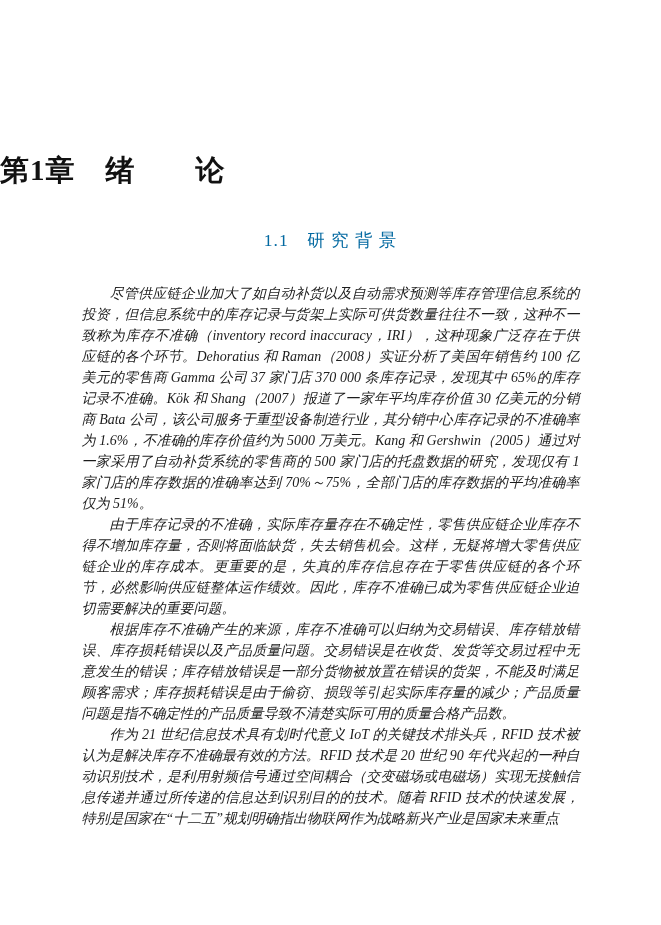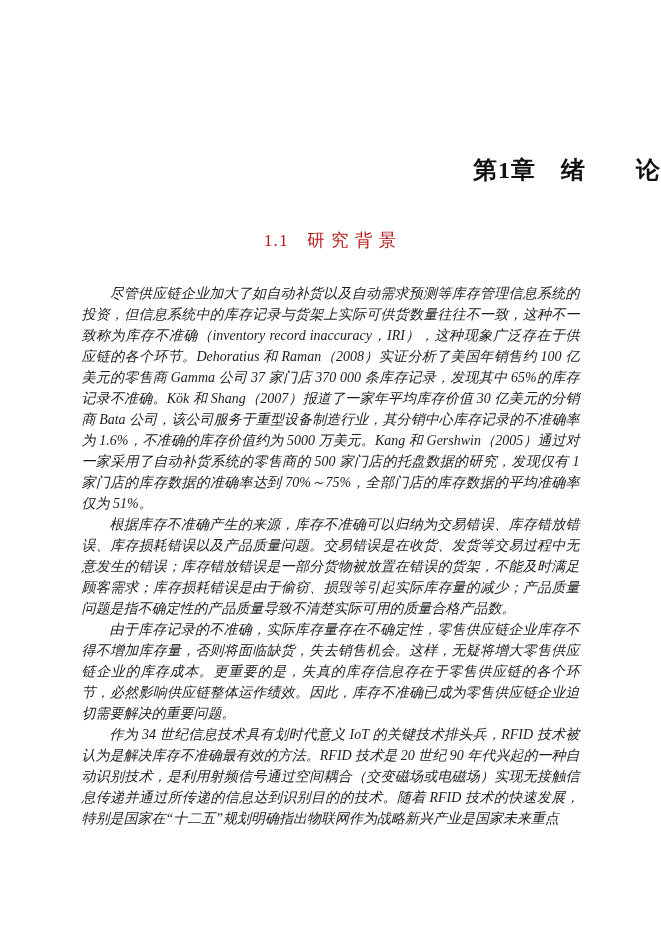--- a/index.html
+++ b/index.html
@@ -13,35 +13,35 @@
     height: 925px;
     background: #ffffff;
     color: #1c1c1c;
     font-family: "Liberation Serif", "DejaVu Serif", serif;
     overflow: hidden;
     box-sizing: border-box;
   }
   .chapter-title {
     margin: 0;
     padding-top: 156px;
-    text-align: right;
-    font-size: 24px;
+    text-align: left;
+    font-size: 29px;
     line-height: 29px;
     font-weight: bold;
     letter-spacing: 1px;
     color: #111111;
   }
   .section-heading {
     margin: 44px 0 0 0;
     text-align: center;
     font-size: 17.5px;
     line-height: 22px;
     font-weight: normal;
     letter-spacing: 1px;
-    color: #b91c1c;
+    color: #0369a1;
   }
   .body-text {
     margin: 32px auto 0 auto;
     width: 498px;
     font-size: 14px;
     line-height: 21px;
     text-align: justify;
     text-justify: inter-ideograph;
     font-style: italic;
   }
@@ -54,17 +54,17 @@
 </head>
 <body>
 
 <div class="page">
   <h1 class="chapter-title">第1章　绪　　论</h1>
 
   <h2 class="section-heading">1.1　研 究 背 景</h2>
 
   <div class="body-text">
     <p>尽管供应链企业加大了如自动补货以及自动需求预测等库存管理信息系统的投资，但信息系统中的库存记录与货架上实际可供货数量往往不一致，这种不一致称为库存不准确（inventory record inaccuracy，IRI），这种现象广泛存在于供应链的各个环节。Dehoratius 和 Raman（2008）实证分析了美国年销售约 100 亿美元的零售商 Gamma 公司 37 家门店 370 000 条库存记录，发现其中 65%的库存记录不准确。Kök 和 Shang（2007）报道了一家年平均库存价值 30 亿美元的分销商 Bata 公司，该公司服务于重型设备制造行业，其分销中心库存记录的不准确率为 1.6%，不准确的库存价值约为 5000 万美元。Kang 和 Gershwin（2005）通过对一家采用了自动补货系统的零售商的 500 家门店的托盘数据的研究，发现仅有 1 家门店的库存数据的准确率达到 70%～75%，全部门店的库存数据的平均准确率仅为 51%。</p>
+    <p>由于库存记录的不准确，实际库存量存在不确定性，零售供应链企业库存不得不增加库存量，否则将面临缺货，失去销售机会。这样，无疑将增大零售供应链企业的库存成本。更重要的是，失真的库存信息存在于零售供应链的各个环节，必然影响供应链整体运作绩效。因此，库存不准确已成为零售供应链企业迫切需要解决的重要问题。</p>
     <p>根据库存不准确产生的来源，库存不准确可以归纳为交易错误、库存错放错误、库存损耗错误以及产品质量问题。交易错误是在收货、发货等交易过程中无意发生的错误；库存错放错误是一部分货物被放置在错误的货架，不能及时满足顾客需求；库存损耗错误是由于偷窃、损毁等引起实际库存量的减少；产品质量问题是指不确定性的产品质量导致不清楚实际可用的质量合格产品数。</p>
-    <p>由于库存记录的不准确，实际库存量存在不确定性，零售供应链企业库存不得不增加库存量，否则将面临缺货，失去销售机会。这样，无疑将增大零售供应链企业的库存成本。更重要的是，失真的库存信息存在于零售供应链的各个环节，必然影响供应链整体运作绩效。因此，库存不准确已成为零售供应链企业迫切需要解决的重要问题。</p>
-    <p>作为 34 世纪信息技术具有划时代意义 IoT 的关键技术排头兵，RFID 技术被认为是解决库存不准确最有效的方法。RFID 技术是 20 世纪 90 年代兴起的一种自动识别技术，是利用射频信号通过空间耦合（交变磁场或电磁场）实现无接触信息传递并通过所传递的信息达到识别目的的技术。随着 RFID 技术的快速发展，特别是国家在“十二五”规划明确指出物联网作为战略新兴产业是国家未来重点</p>
+    <p>作为 21 世纪信息技术具有划时代意义 IoT 的关键技术排头兵，RFID 技术被认为是解决库存不准确最有效的方法。RFID 技术是 20 世纪 90 年代兴起的一种自动识别技术，是利用射频信号通过空间耦合（交变磁场或电磁场）实现无接触信息传递并通过所传递的信息达到识别目的的技术。随着 RFID 技术的快速发展，特别是国家在“十二五”规划明确指出物联网作为战略新兴产业是国家未来重点</p>
   </div>
 </div>
 
 </body></html>

